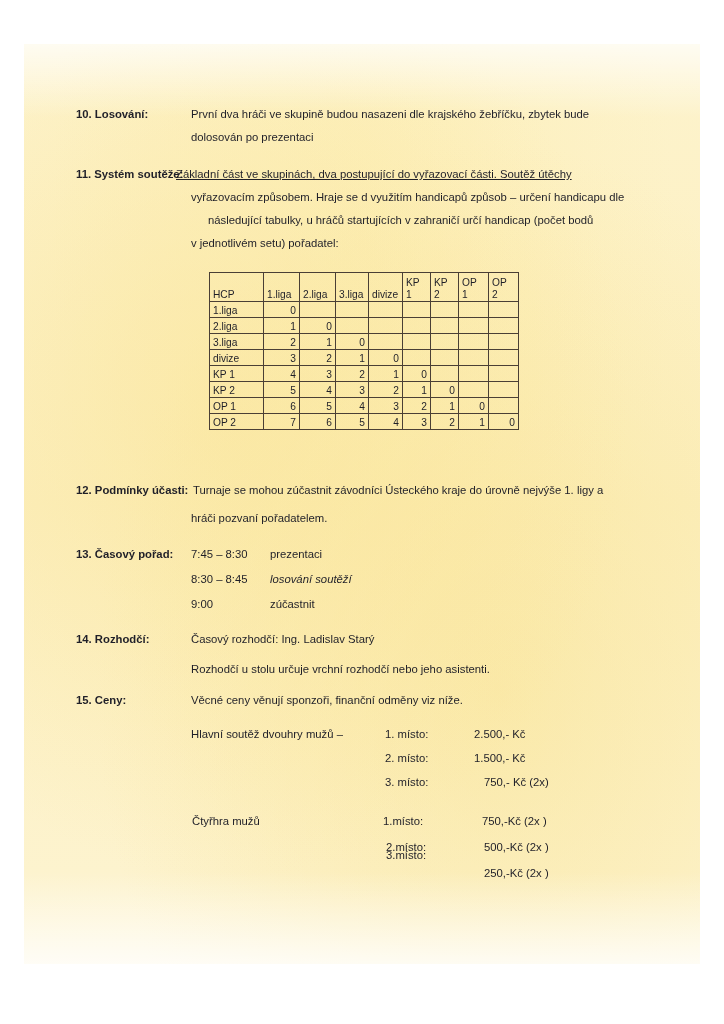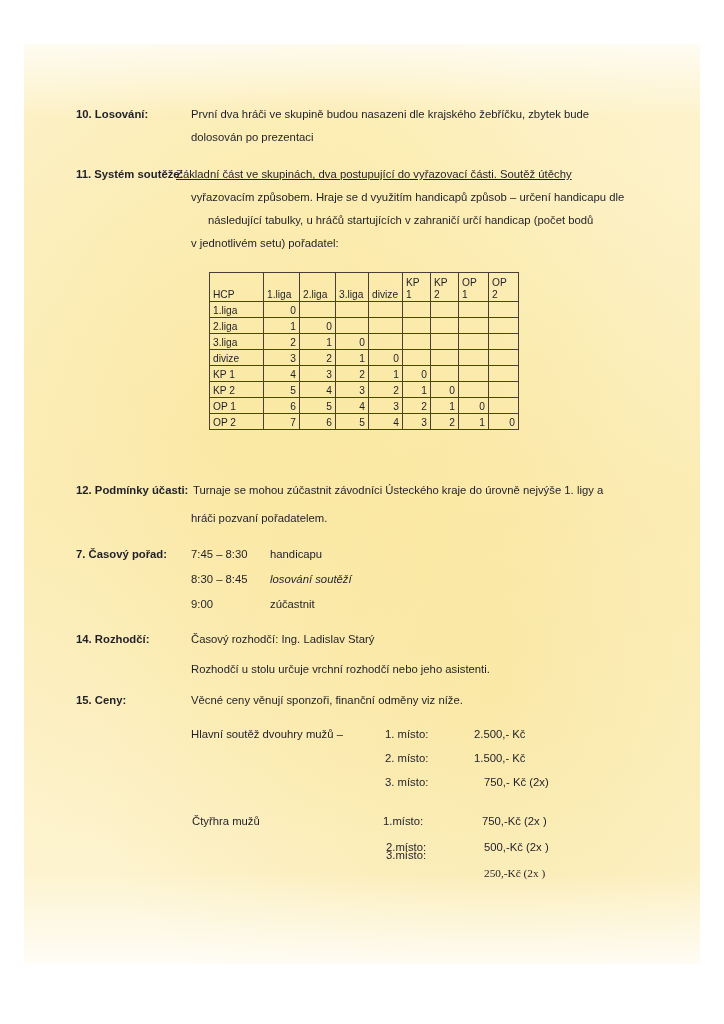--- a/index.html
+++ b/index.html
@@ -152,23 +152,23 @@
     <td class="num">1</td>
     <td class="num">0</td>
   </tr>
 </tbody>
   </table>
 
 <div class="t b" style="left:76px;top:483px;">12. Podmínky účasti:</div>
 <div class="t" style="left:193px;top:483px;">Turnaje se mohou zúčastnit závodníci Ústeckého kraje do úrovně nejvýše 1. ligy a</div>
 <div class="t" style="left:191px;top:511px;">hráči pozvaní pořadatelem.</div>
 
-<div class="t b" style="left:76px;top:547px;">7. Časový pořad:</div>
+<div class="t b" style="left:76px;top:547px;">13. Časový pořad:</div>
 <div class="t" style="left:191px;top:547px;">7:45 – 8:30</div>
-<div class="t" style="left:270px;top:547px;">handicapu</div>
+<div class="t" style="left:270px;top:547px;">prezentaci</div>
 <div class="t" style="left:191px;top:572px;">8:30 – 8:45</div>
 <div class="t" style="left:270px;top:572px;font-style:italic;">losování soutěží</div>
 <div class="t" style="left:191px;top:597px;">9:00</div>
 <div class="t" style="left:270px;top:597px;">zúčastnit</div>
 
 <div class="t b" style="left:76px;top:632px;">14. Rozhodčí:</div>
 <div class="t" style="left:191px;top:632px;">Časový rozhodčí: Ing. Ladislav Starý</div>
 <div class="t" style="left:191px;top:662px;">Rozhodčí u stolu určuje vrchní rozhodčí nebo jeho asistenti.</div>
 
 <div class="t b" style="left:76px;top:693px;">15. Ceny:</div>
@@ -181,13 +181,13 @@
 <div class="t" style="left:474px;top:751px;">1.500,- Kč</div>
 <div class="t" style="left:385px;top:775px;">3. místo:</div>
 <div class="t" style="left:484px;top:775px;">750,- Kč (2x)</div>
 
 <div class="t" style="left:192px;top:814px;">Čtyřhra mužů</div>
 <div class="t" style="left:383px;top:814px;">1.místo:</div>
 <div class="t" style="left:482px;top:814px;">750,-Kč (2x )</div>
 <div class="t" style="left:386px;top:840px;">2.místo:</div>
 <div class="t" style="left:484px;top:840px;">500,-Kč (2x )</div>
 <div class="t" style="left:386px;top:848px;">3.místo:</div>
-<div class="t" style="left:484px;top:866px;font-family:Liberation Serif, serif;">250,-Kč (2x )</div>
+<div class="t" style="left:484px;top:866px;">250,-Kč (2x )</div>
 
 </body></html>

